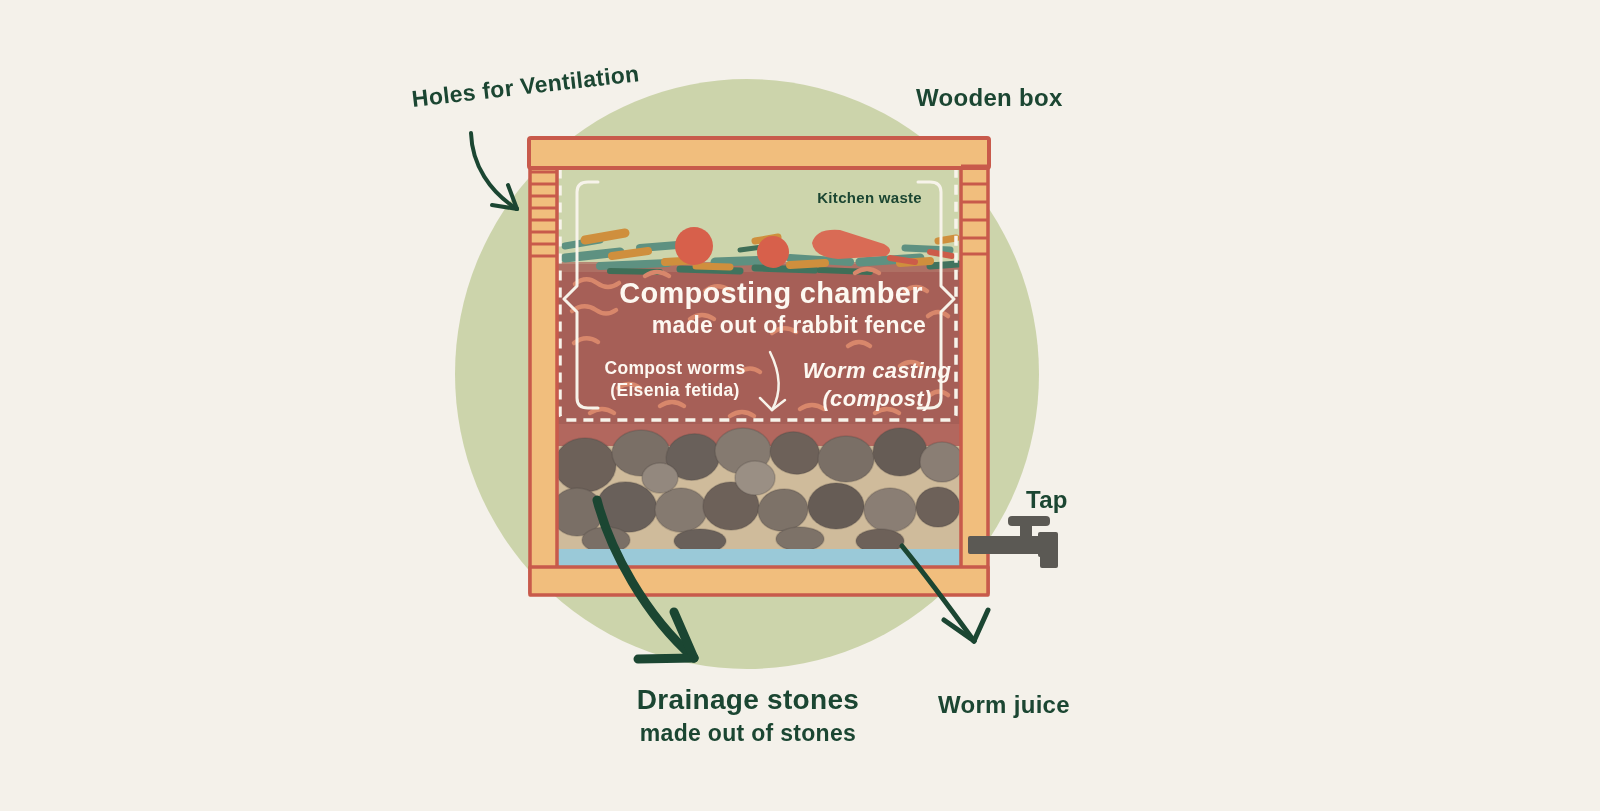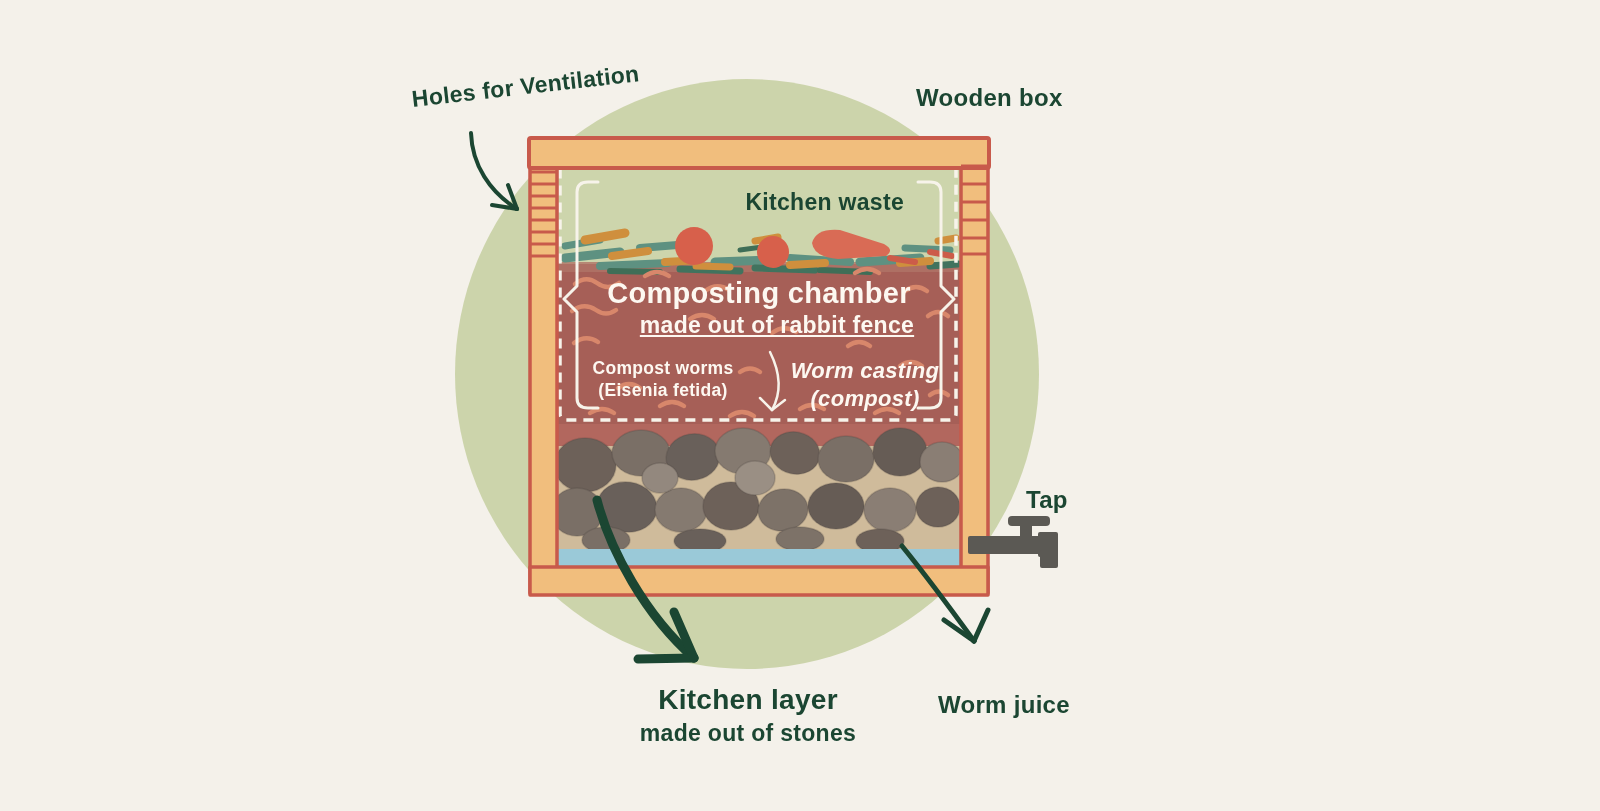--- a/index.html
+++ b/index.html
@@ -11,21 +11,21 @@
     font-family:"Liberation Sans","DejaVu Sans",sans-serif;
   }
   .scene svg{position:absolute;left:0;top:0;}
   .label{
     position:absolute;
     color:#1b4632;
     font-weight:700;
     letter-spacing:.3px;
     white-space:nowrap;
   }
-  .label.white{color:#fdf8f1;}
+  .label.white{color:#fdf8f1;padding-left:12px;}
   .center{text-align:center;}
   .right{text-align:right;}
   .lh{line-height:1.28;}
 </style>
 </head>
 <body>
 
 <div class="scene">
 
   <svg width="1600" height="811" viewBox="0 0 1600 811">
@@ -184,37 +184,37 @@
       <path d="M902,546 C928,578 953,612 974,641"></path>
       <path d="M974,641 L944,620"></path>
       <path d="M974,641 L988,610"></path>
     </g>
   </svg>
 
   <div class="label" style="left:412px;top:86px;font-size:23px;transform:rotate(-6.5deg);transform-origin:left center;">Holes for Ventilation</div>
 
   <div class="label" style="left:916px;top:84px;font-size:24px;">Wooden box</div>
 
-  <div class="label right" style="left:684px;top:189px;width:220px;font-size:23px;">Kitchen waste</div>
+  <div class="label right" style="left:702px;top:189px;width:220px;font-size:15px;">Kitchen waste</div>
 
   <div class="label white center" style="left:557px;top:277px;width:404px;font-size:29px;">Composting chamber</div>
 
-  <div class="label white center" style="left:575px;top:312px;width:404px;font-size:23px;text-decoration:underline;">made out of rabbit fence</div>
+  <div class="label white center" style="left:575px;top:312px;width:404px;font-size:23px;">made out of rabbit fence</div>
 
   <div class="label white center lh" style="left:573px;top:357px;width:180px;font-size:17.5px;">
     <div>Compost worms</div>
     <div>(Eisenia fetida)</div>
   </div>
 
   <div class="label white center lh" style="left:775px;top:357px;width:180px;font-size:22px;font-style:italic;">
     <div>Worm casting</div>
     <div>(compost)</div>
   </div>
 
   <div class="label" style="left:1026px;top:478px;font-size:24px;margin-top:8px;">Tap</div>
 
   <div class="label" style="left:938px;top:652px;font-size:24px;margin-top:39px;">Worm juice</div>
 
-  <div class="label center" style="left:596px;top:684px;width:304px;font-size:28px;">Kitchen layer</div>
+  <div class="label center" style="left:596px;top:684px;width:304px;font-size:28px;">Drainage stones</div>
 
   <div class="label center" style="left:596px;top:720px;width:304px;font-size:23px;">made out of stones</div>
 
 </div>
 
 </body></html>

